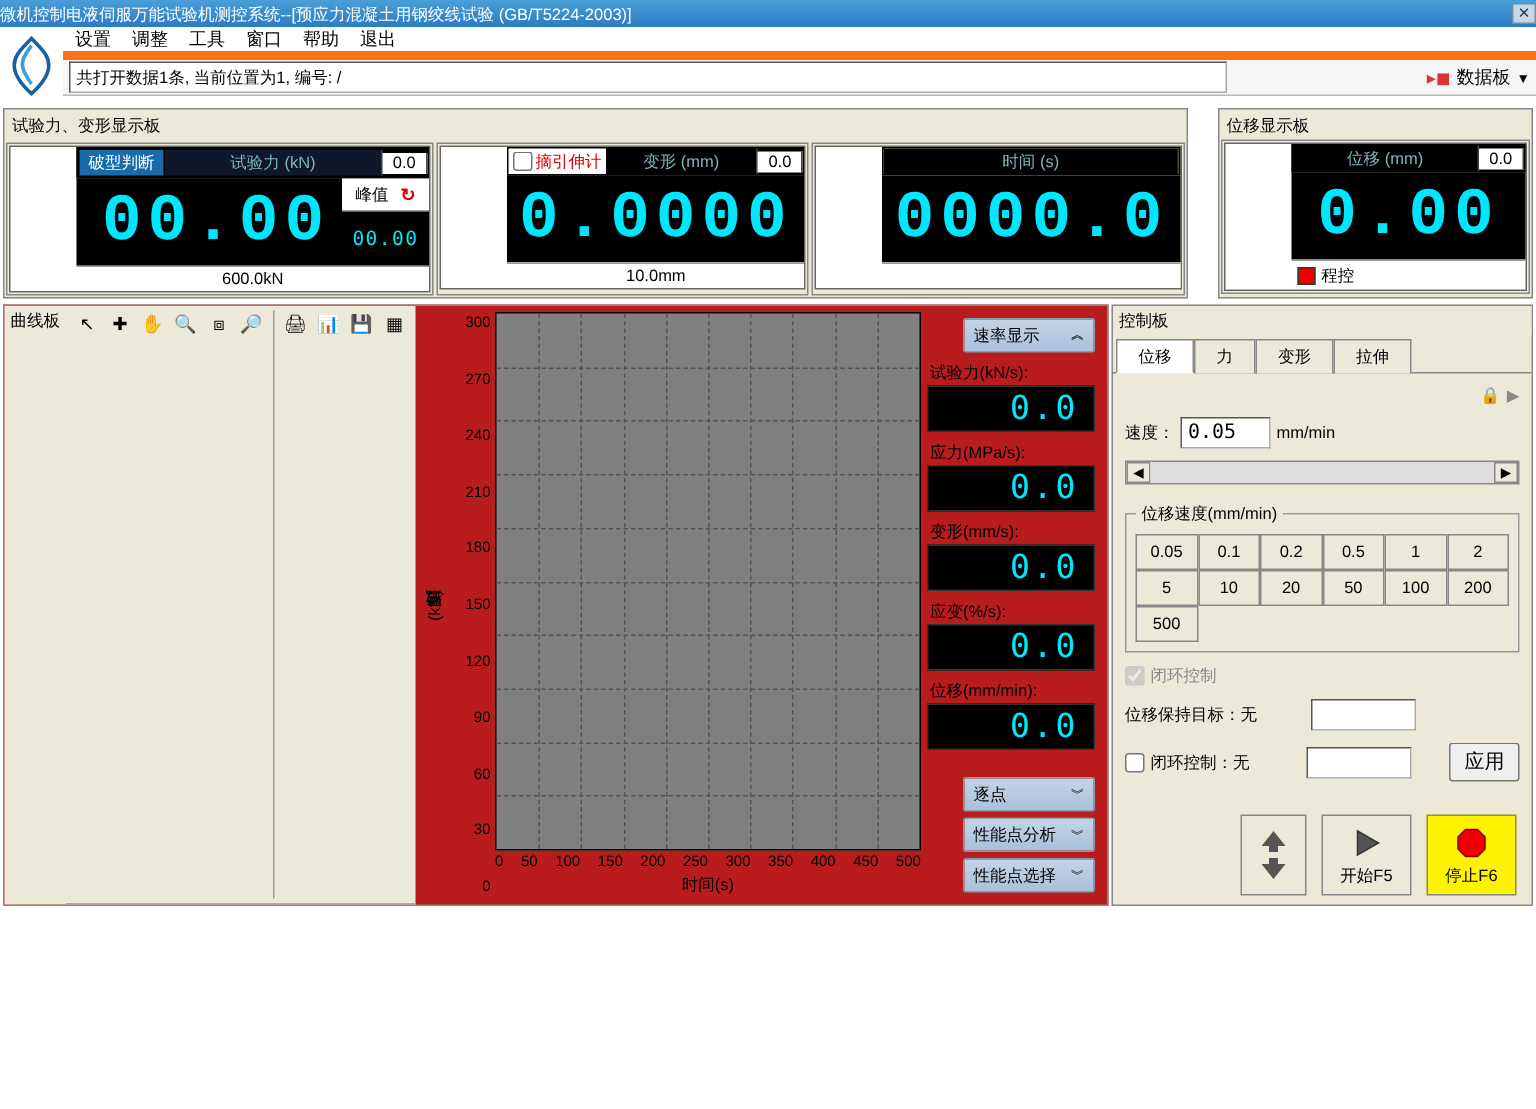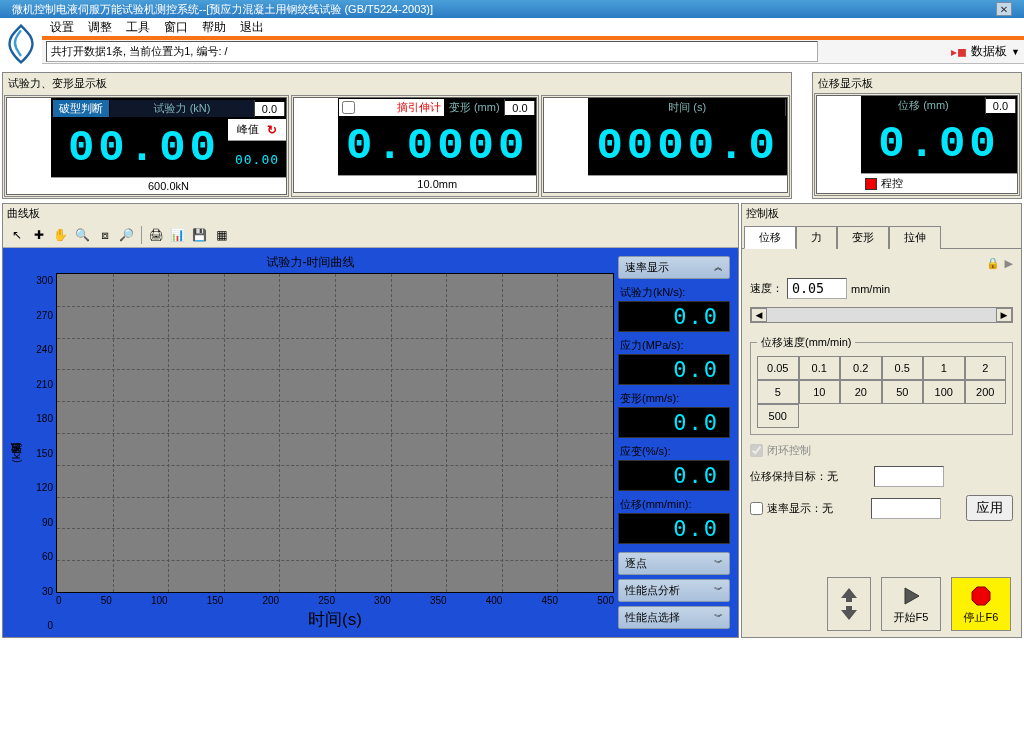--- a/index.html
+++ b/index.html
@@ -1,28 +1,28 @@
 <!DOCTYPE html>
 <html><head>
 <meta charset="utf-8">
 <style>
 * { box-sizing: border-box; margin: 0; padding: 0; font-family: "SimSun", "宋体", sans-serif; }
 body { width: 1024px; height: 739px; background: #fff; font-size: 12px; position: relative; overflow: hidden; }
 
 
-.titlebar { height: 18px; background: linear-gradient(#4a9fd8, #2b7bc4); display: flex; align-items: center; justify-content: space-between; color: #fff; padding: 0 12px; font-size: 11px; }
+.titlebar { height: 18px; background: linear-gradient(#4a9fd8, #2b7bc4); display: flex; align-items: center; justify-content: space-between; color: #fff; padding: 0 0; font-size: 11px; }
 .titlebar .tbtn { width: 16px; height: 14px; background: #c5d8e8; border: 1px solid #7a8ea0; display: flex; align-items: center; justify-content: center; cursor: pointer; font-size: 10px; color: #333; }
 
 
 .body-row { display: flex; }
 .logo-col { width: 42px; height: 52px; display: flex; align-items: center; justify-content: center; background: #fff; }
 .logo-col svg { width: 32px; height: 40px; }
 
 .top-right { flex: 1; }
-.menubar { height: 22px; display: flex; align-items: center; background: #fff; border-bottom: 4px solid #f97316; padding-left: 4px; gap: 6px; }
+.menubar { height: 22px; display: flex; align-items: center; background: #fff; border-bottom: 6px solid #f97316; padding-left: 4px; gap: 6px; }
 .menubar span { cursor: pointer; padding: 2px 4px; }
 
 .statusbar { height: 24px; display: flex; align-items: center; background: #f5f5f5; border-bottom: 1px solid #bbb; padding: 0 4px; justify-content: space-between; }
 .statusbar .statustext { background: #fff; border: 1px inset #aaa; padding: 2px 4px; flex: 0 0 auto; width: 772px; font-size: 11px; }
 .statusbar .right { display: flex; align-items: center; gap: 4px; }
 
 
 .panels { display: flex; gap: 20px; padding: 2px; }
 .panel { border: 1px solid #888; padding: 1px; background: #ece9d8; flex-shrink: 0; }
 .panel-title { font-size: 11px; padding: 2px 4px; background: #ece9d8; }
@@ -34,39 +34,39 @@
 .meter-big { background: #000; color: #00e6ff; font-family: "DS-Digital", "Courier New", monospace; font-size: 44px; letter-spacing: 4px; text-align: right; padding: 4px 8px; font-weight: bold; }
 .meter-small { background: #000; color: #00e6ff; font-family: monospace; font-size: 13px; text-align: center; padding: 4px; letter-spacing: 1px; }
 .meter-footer { text-align: center; font-size: 11px; padding: 2px; background: #fff; border-top: 1px solid #999; }
 
 .badge-break { background: #186aa8; color: #fff; font-size: 11px; padding: 1px 6px; margin: 1px; }
 .peak-label { color: #000; font-size: 11px; background: #fff; padding: 1px 4px; }
 .peak-icon { color: #d00; font-weight: bold; padding: 0 4px; background: #fff; }
 
 
 .row2 { display: flex; gap: 2px; padding: 2px; flex: 1; }
-.curve-panel { flex: 0 0 737px; border: 1px solid #888; background: #1d4ed8; display: flex; flex-direction: column; }
+.curve-panel { flex: 0 0 737px; border: 1px solid #888; background: #b91c1c; display: flex; flex-direction: row; }
 .control-panel { flex: 1; border: 1px solid #888; background: #ece9d8; display: flex; flex-direction: column; }
 
 .toolbar { display: flex; gap: 2px; padding: 3px 4px; border-bottom: 1px solid #aaa; background: #ece9d8; }
 .tool-btn { width: 20px; height: 18px; display: flex; align-items: center; justify-content: center; cursor: pointer; font-size: 12px; }
 .tool-sep { width:1px; background:#999; margin:0 2px; }
 
 .chart-wrap { flex: 1; display: flex; padding: 4px; position: relative; }
 .chart-title { text-align: center; font-size: 12px; padding: 2px; }
 .ylabels { width: 30px; display: flex; flex-direction: column; justify-content: space-between; text-align: right; font-size: 10px; padding: 2px 3px; }
 .plot { flex: 1; background: #808080; border: 1px solid #000; position: relative; }
 .plot .gridline-h { position: absolute; left: 0; right: 0; border-top: 1px dashed #555; }
 .plot .gridline-v { position: absolute; top: 0; bottom: 0; border-left: 1px dashed #555; }
 .xlabels { display: flex; justify-content: space-between; font-size: 10px; padding: 2px 0 0 0; }
 .axis-title-y { writing-mode: vertical-rl; transform: rotate(180deg); font-size: 11px; text-align: center; padding: 0 2px; }
-.axis-title-x { text-align: center; font-size: 17px; padding: 2px; }
+.axis-title-x { text-align: center; font-size: 11px; padding: 2px; }
 
 .chart-side { width: 120px; padding: 4px; display: flex; flex-direction: column; gap: 4px; }
-.side-header { background: linear-gradient(#c3d4e6, #a9c0db); border: 1px solid #89a; padding: 3px 6px; display: flex; justify-content: space-between; align-items: center; border-radius: 2px; cursor: pointer; font-size: 11px;}
+.side-header { background: linear-gradient(#c3d4e6, #a9c0db); border: 1px solid #89a; padding: 3px 6px; display: flex; justify-content: space-between; align-items: center; border-radius: 2px; cursor: pointer; font-size: 11px; margin-left: 24px;}
 .side-header .expand { font-size: 9px; }
 
 .rate-item { font-size: 11px; padding: 2px 0 1px 2px; }
 .rate-value { background: #000; color: #00e6ff; font-family: monospace; font-size: 22px; text-align: right; padding: 2px 10px; letter-spacing: 2px; border: 1px solid #333; }
 
 
 .ctrl-tabs { display: flex; border-bottom: 1px solid #888; padding: 2px 2px 0 2px; gap: 0; }
 .ctrl-tab { padding: 3px 14px; border: 1px solid #888; border-bottom: none; background: #ece9d8; cursor: pointer; font-size: 11px; position: relative; top: 1px; }
 .ctrl-tab.active { background: #fff; border-bottom: 1px solid #fff; }
 
@@ -154,21 +154,21 @@
           </div>
           <div class="meter-footer">600.0kN</div>
         </div>
       </div>
 
       <div class="panel" style="flex:1;">
         <div class="panel-body">
           <div class="meter-header">
             <span style="background:#fff; padding:1px 3px; display:flex; align-items:center; gap:2px;">
               <input type="checkbox" style="margin: 0px;">
-              <span style="color:#d00; font-size:11px;margin-left:40px;">摘引伸计</span>
+              <span style="color:#d00; font-size:11px;">摘引伸计</span>
             </span>
             <span class="meter-header-cell" style="flex:1; color:#7fb5b5;">变形 (mm)</span>
             <span class="meter-header-cell" style="width:30px; background:#fff; color:#000;">0.0</span>
           </div>
           <div class="meter-big">0.0000</div>
           <div class="meter-footer">10.0mm</div>
         </div>
       </div>
 
       <div class="panel" style="flex:0 0 195px;">
@@ -214,21 +214,20 @@
       <span class="tool-btn">🔎</span>
       <span class="tool-sep"></span>
       <span class="tool-btn">🖨</span>
       <span class="tool-btn">📊</span>
       <span class="tool-btn">💾</span>
       <span class="tool-btn">▦</span>
     </div>
 
     <div class="chart-wrap">
       <div style="flex:1; display:flex; flex-direction:column;">
-        <div class="chart-title">试验力-时间曲线</div>
         <div style="flex:1; display:flex;">
           <div class="axis-title-y">试验力(kN)</div>
           <div class="ylabels">
             <span>300</span>
               <span>270</span>
             <span>240</span>
               <span>210</span>
             <span>180</span>
               <span>150</span>
             <span>120</span>
@@ -367,21 +366,21 @@
         <input type="checkbox" checked="" disabled="" style="">
         <span>闭环控制</span>
       </div>
 
       <div class="ctrl-row">
         <span style="width:120px;">位移保持目标：无</span>
         <input class="ctrl-input" style="width: 70px;">
       </div>
       <div class="ctrl-row">
         <input type="checkbox" style="">
-        <span style="width:100px;">速率显示：无</span>
+        <span style="width:100px;">闭环控制：无</span>
         <input class="ctrl-input" style="width: 70px;">
         <button style="padding:2px 8px; margin-left:auto;">应用</button>
       </div>
 
       <div style="flex:1;"></div>
     </div>
 
     <div class="ctrl-bottom">
       <div class="updown-btn">
         <svg width="24" height="36" viewBox="0 0 24 36">

